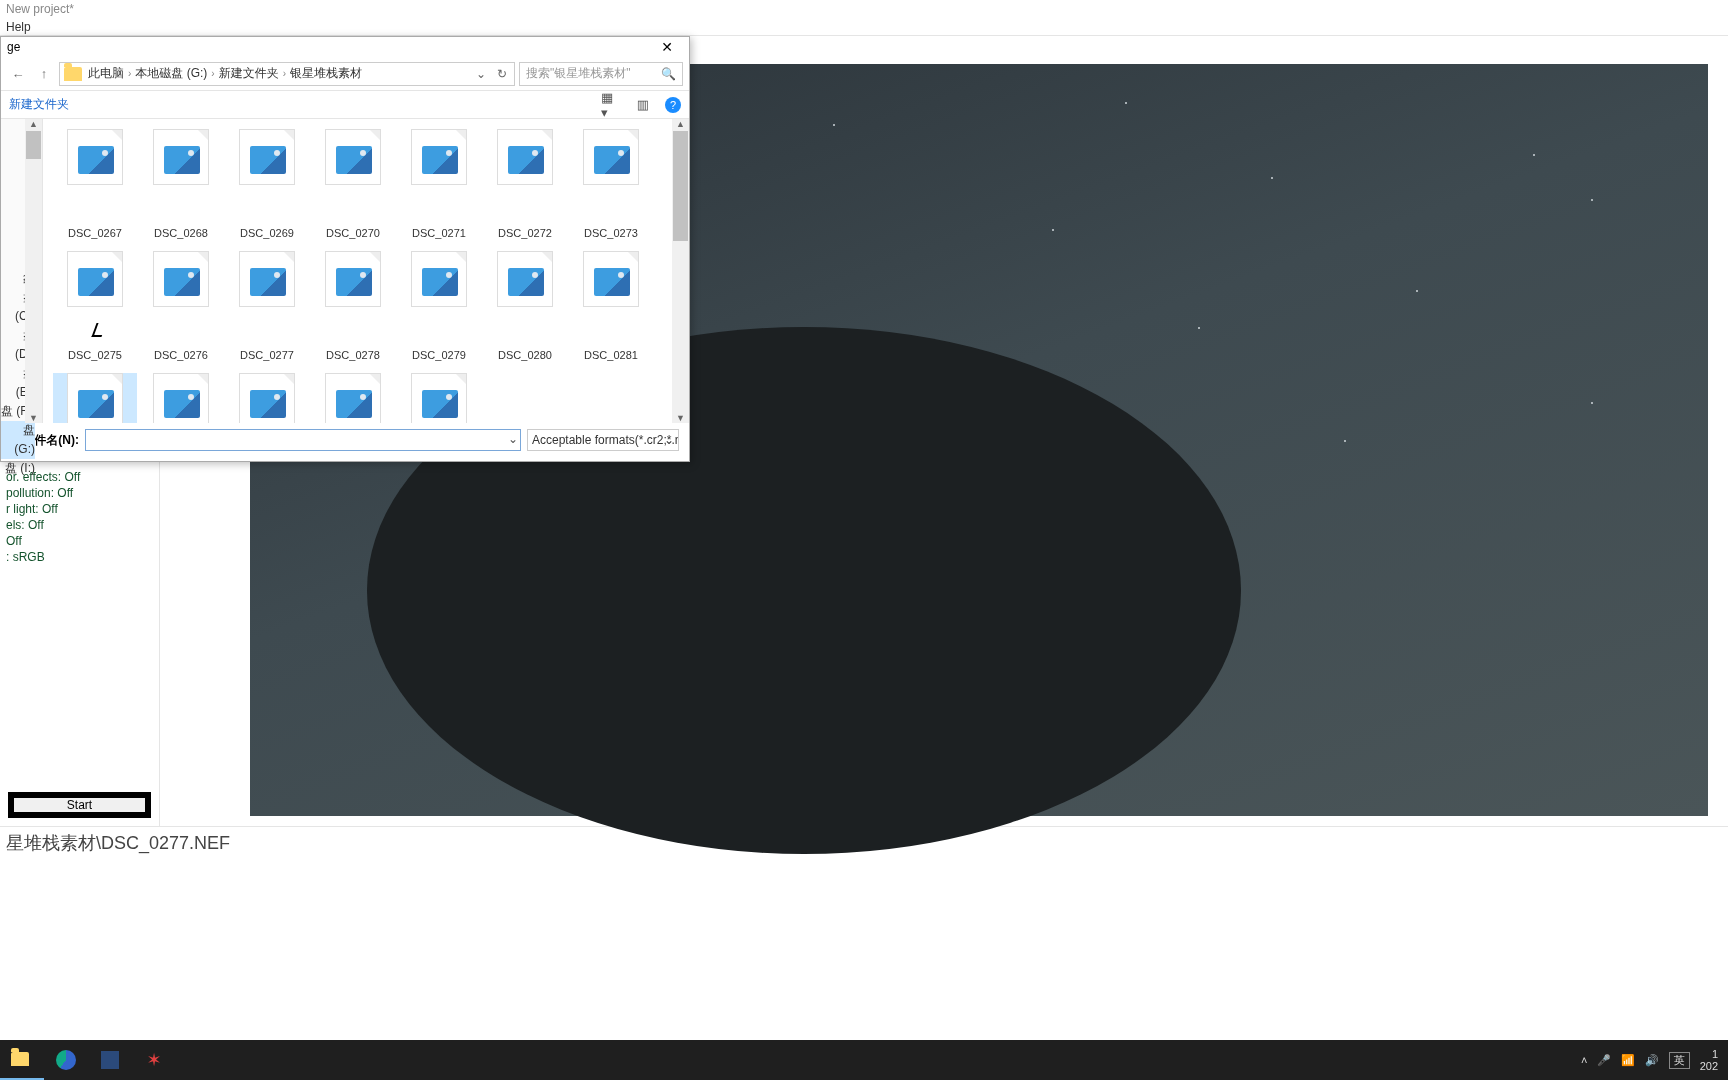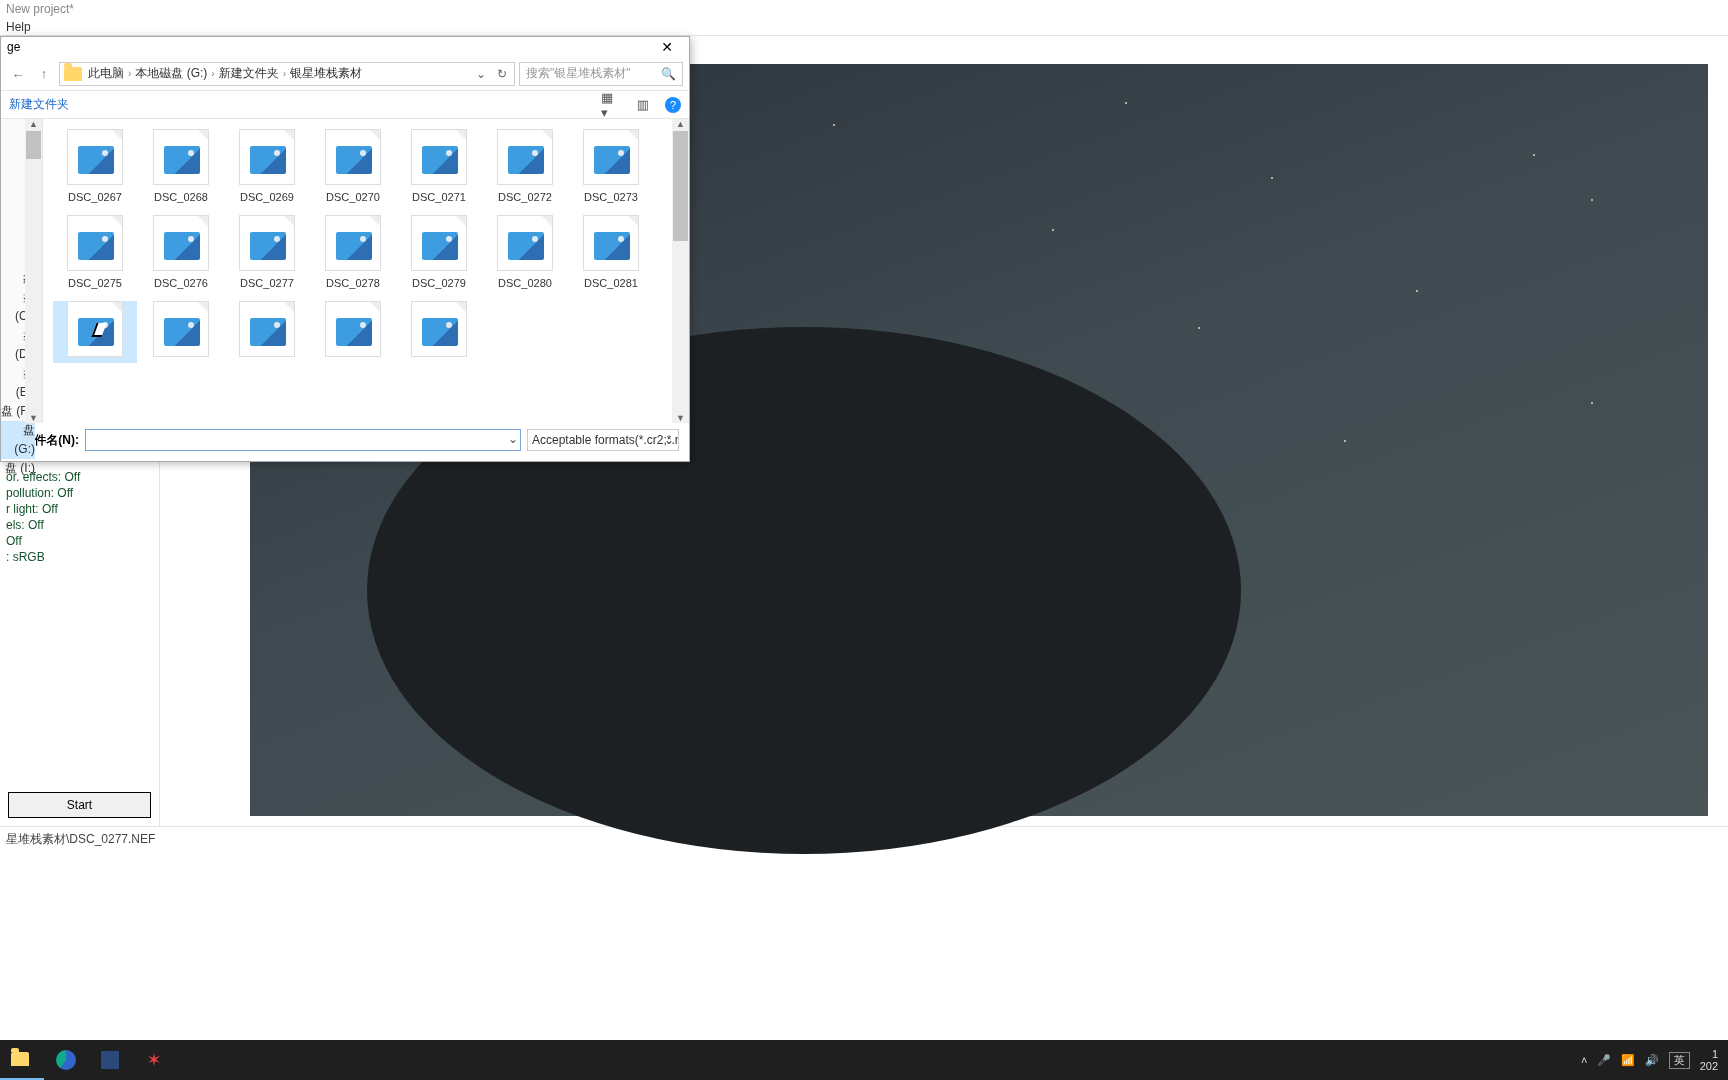--- a/index.html
+++ b/index.html
@@ -7,22 +7,22 @@
 
 
 .app-title { font-size: 12px; color: #888; padding: 2px 6px; height: 18px; }
 .app-menu  { font-size: 12px; color: #333; padding: 2px 6px; height: 18px; border-bottom: 1px solid #e5e5e5; }
 
 
 .main { display: flex; height: 790px; }
 .left-panel { width: 160px; background: #fff; border-right: 1px solid #e5e5e5; display:flex; flex-direction:column; }
 .left-spacer { flex: 1; }
 .settings { font-size: 12px; color: #14532d; padding: 6px; line-height: 16px; }
-.start-btn { margin: 8px; height: 26px; border: 1px solid #000000; background: #f0f0f0; font-size: 12px; }
-.status-line { font-size: 12px; color: #444; padding: 4px 6px; border-top: 1px solid #e5e5e5; }
+.start-btn { margin: 8px; height: 26px; border: 6px solid #000000; background: #f0f0f0; font-size: 12px; }
+.status-line { font-size: 18px; color: #444; padding: 4px 6px; border-top: 1px solid #e5e5e5; }
 
 
 .preview { flex: 1; margin: 28px 20px 10px 90px; background: #3a4750; position: relative; }
 .preview .sky { position:absolute; inset:0; background: linear-gradient(160deg,#2a3238 0%,#3e4a50 45%,#4a5558 100%); }
 .preview .dome { position:absolute; bottom:-5%; left:8%; width:60%; height:70%; border-radius:50%; background:#1c2022; }
 .preview .star { position:absolute; width:2px; height:2px; background:#cfd6da; border-radius:50%; }
 
 
 .dialog { position: absolute; top: 36px; left: 0; width: 690px; height: 426px; background:#fff; border:1px solid #aaa; box-shadow:2px 2px 8px rgba(0,0,0,.25); display:flex; flex-direction:column; }
 .dlg-title { display:flex; align-items:center; height:20px; font-size:12px; padding:0 6px; }
@@ -48,21 +48,21 @@
 
 .dlg-body { flex:1; display:flex; min-height:0; }
 .nav-col { width:42px; border-right:1px solid #e5e5e5; background:#fafafa; position:relative; }
 .tree-scroll { position:absolute; right:0; top:0; width:17px; height:100%; background:#f0f0f0; display:flex; flex-direction:column; align-items:center; font-size:9px; color:#666; }
 .tree-thumb { background:#c1c1c1; width:15px; } 
 .drives { position:absolute; left:0; top:150px; font-size:12px; color:#333; line-height:19px; width:40px; text-align:right; padding-right:6px; }
 .drives div.sel { background:#cce8ff; }
 
 .file-area { flex:1; overflow:hidden; position:relative; }
 .grid { display:grid; grid-template-columns:repeat(7, 84px); gap:12px 2px; padding:10px 0 0 10px; }
-.fitem { display:flex; flex-direction:column; align-items:center; font-size:11px; color:#333; width:84px; cursor:default; }
+.fitem { display:flex; flex-direction:column; align-items:center; font-size:11px; color:#333; width:84px; cursor:default;gap:36px; }
 .fitem.sel { background:#cce8ff; }
 .thumb { width:56px; height:56px; border:1px solid #ddd; background:#fff; position:relative; margin-bottom:6px; }
 .thumb .fold { position:absolute; top:0; right:0; width:0; height:0; border-left:10px solid transparent; border-top:10px solid #eee; }
 .thumb .pic { position:absolute; left:10px; top:16px; width:36px; height:28px; background:linear-gradient(135deg,#3d9de0 60%,#2e6fb3 60%); border-radius:2px; }
 .thumb .pic::before { content:""; position:absolute; top:4px; right:6px; width:6px; height:6px; background:#e0e8f0; border-radius:50%; }
 .right-scroll { position:absolute; right:0; top:0; width:17px; height:100%; background:#f0f0f0; display:flex; flex-direction:column; align-items:center; font-size:9px; color:#666; }
 .right-thumb { background:#c1c1c1; width:15px; }
 
 .dlg-foot { padding:6px 10px 10px 0; display:flex; flex-direction:column; gap:8px; font-size:12px; }
 .row { display:flex; align-items:center; gap:6px; }

